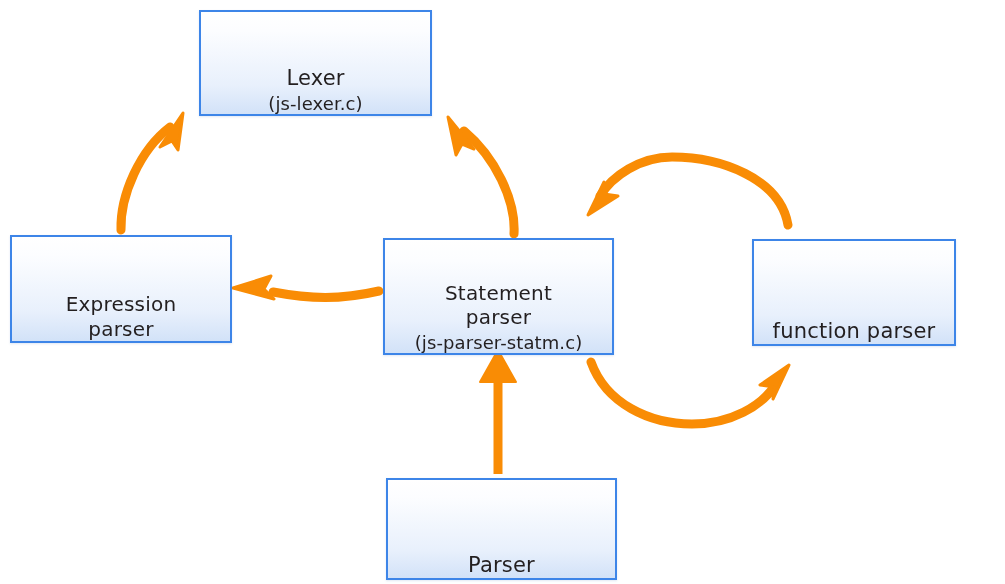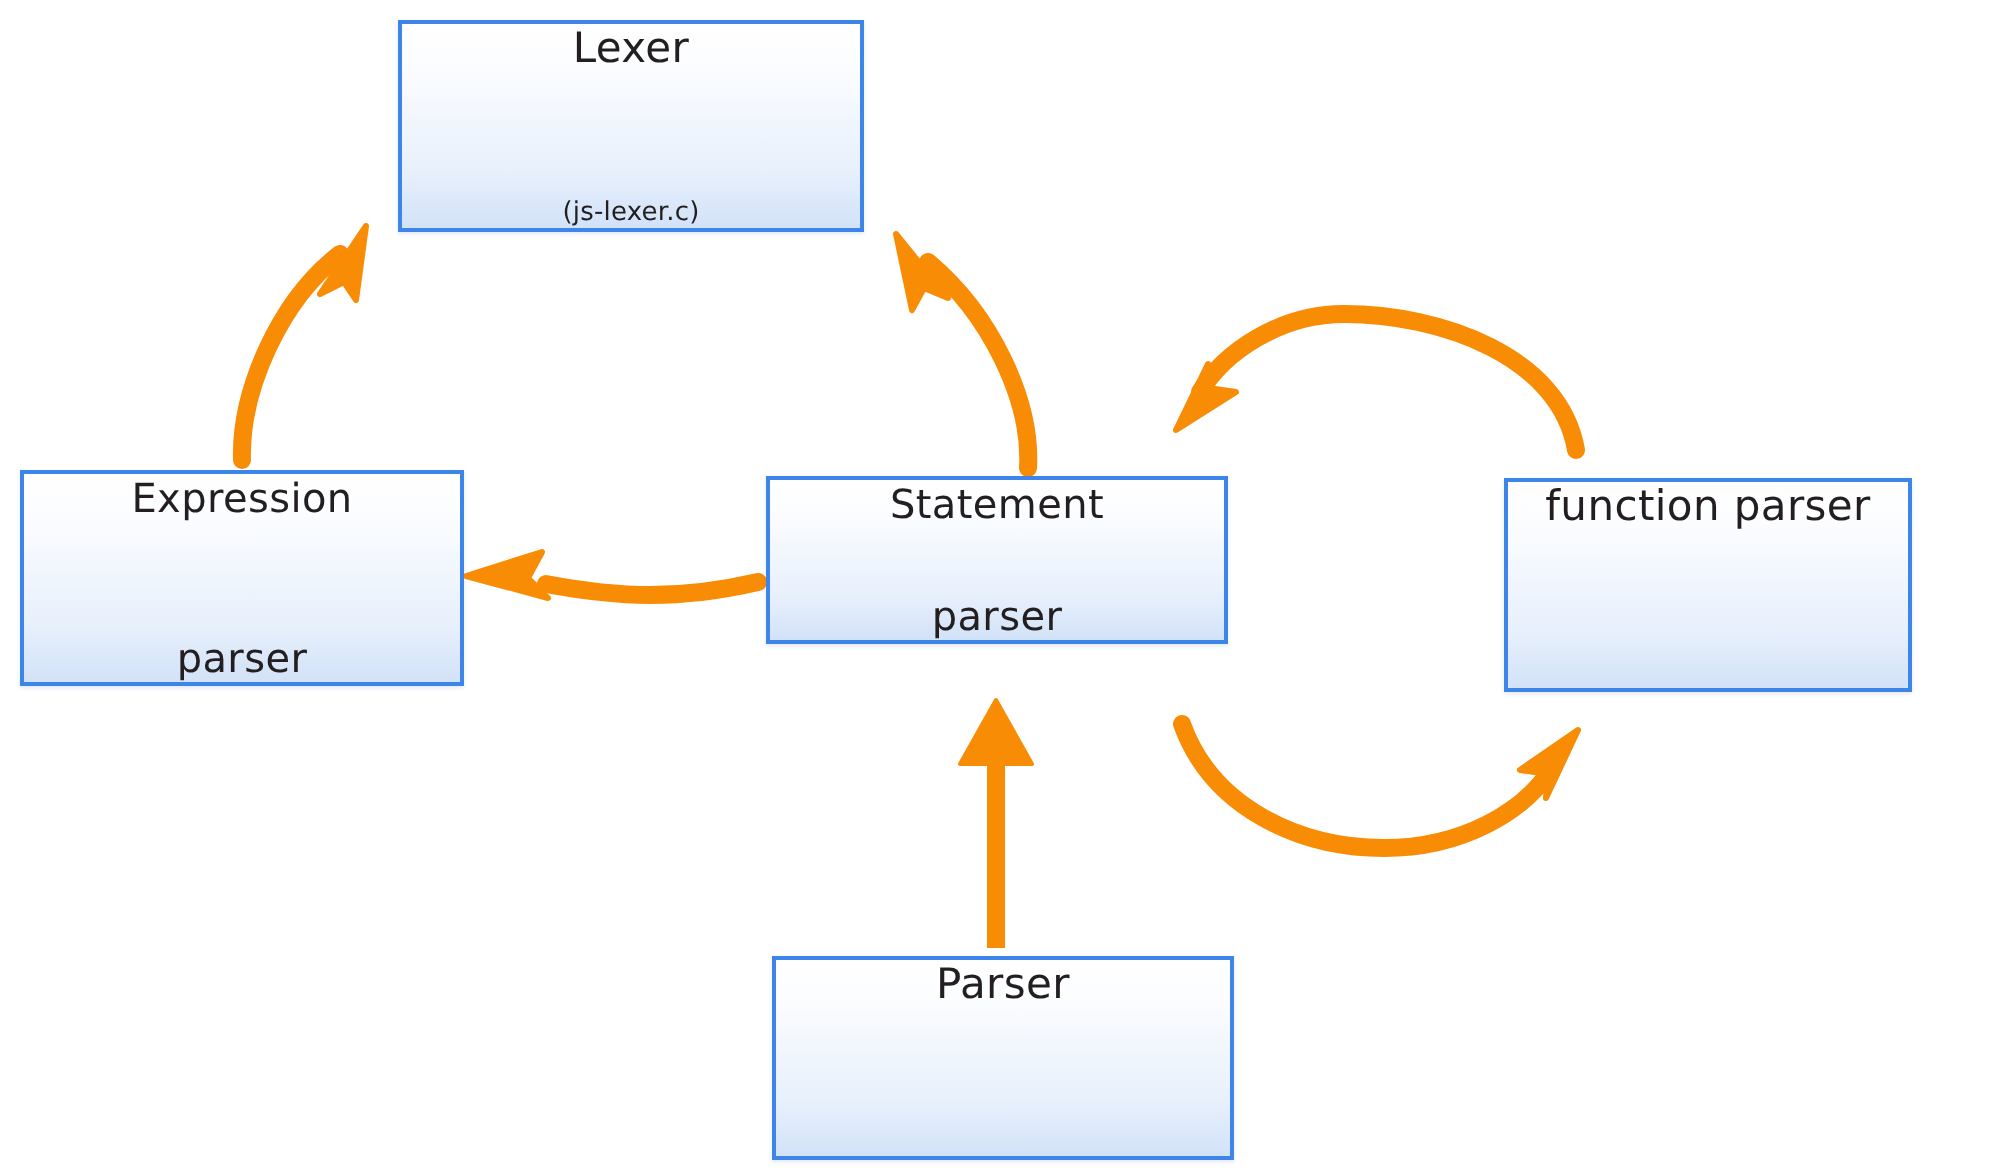--- a/index.html
+++ b/index.html
@@ -30,43 +30,43 @@
     pointer-events: none;
   }
   .node {
     position: absolute;
     box-sizing: border-box;
     border: 2px solid #3d85e8;
     background: linear-gradient(to bottom, #ffffff 0%, #fcfdff 18%, #e8f0fc 72%, #d2e2f8 100%);
     display: flex;
     flex-direction: column;
     align-items: center;
-    justify-content: space-between;
+    justify-content: flex-end;
     text-align: center;
     color: #231f20;
     line-height: 1.18;
     box-shadow: 0 1px 2px rgba(90,130,190,0.18);
   }
   .node .title {
     font-size: 21px;
     letter-spacing: 0.2px;
   }
   .node .subtitle {
-    font-size: 13px;
+    font-size: 18px;
     letter-spacing: 0.1px;
-    margin-top: 20px;
+    margin-top: 2px;
   }
   .node.two-line .title {
     font-size: 20px;
     line-height: 1.22;
   }
   
   #node-lexer       { left: 199px; top: 10px;  width: 233px; height: 106px; }
   #node-expression  { left: 10px;  top: 235px; width: 222px; height: 108px; }
-  #node-statement   { left: 383px; top: 238px; width: 231px; height: 84px; }
+  #node-statement   { left: 383px; top: 238px; width: 231px; height: 117px; }
   #node-function    { left: 752px; top: 239px; width: 204px; height: 107px; }
   #node-parser      { left: 386px; top: 478px; width: 231px; height: 102px; }
 </style>
 </head>
 <body>
 
 <div id="canvas">
 
   <svg class="arrow-layer" viewBox="0 0 1005 584" width="1005" height="584" xmlns="http://www.w3.org/2000/svg">
 
@@ -107,20 +107,21 @@
   </div>
 
   <div class="node two-line" id="node-expression">
     <div class="title">Expression</div>
     <div class="title">parser</div>
   </div>
 
   <div class="node two-line" id="node-statement">
     <div class="title">Statement</div>
     <div class="title">parser</div>
+    <div class="subtitle">(js-parser-statm.c)</div>
   </div>
 
   <div class="node" id="node-function">
     <div class="title">function parser</div>
   </div>
 
   <div class="node" id="node-parser">
     <div class="title">Parser</div>
   </div>
 

